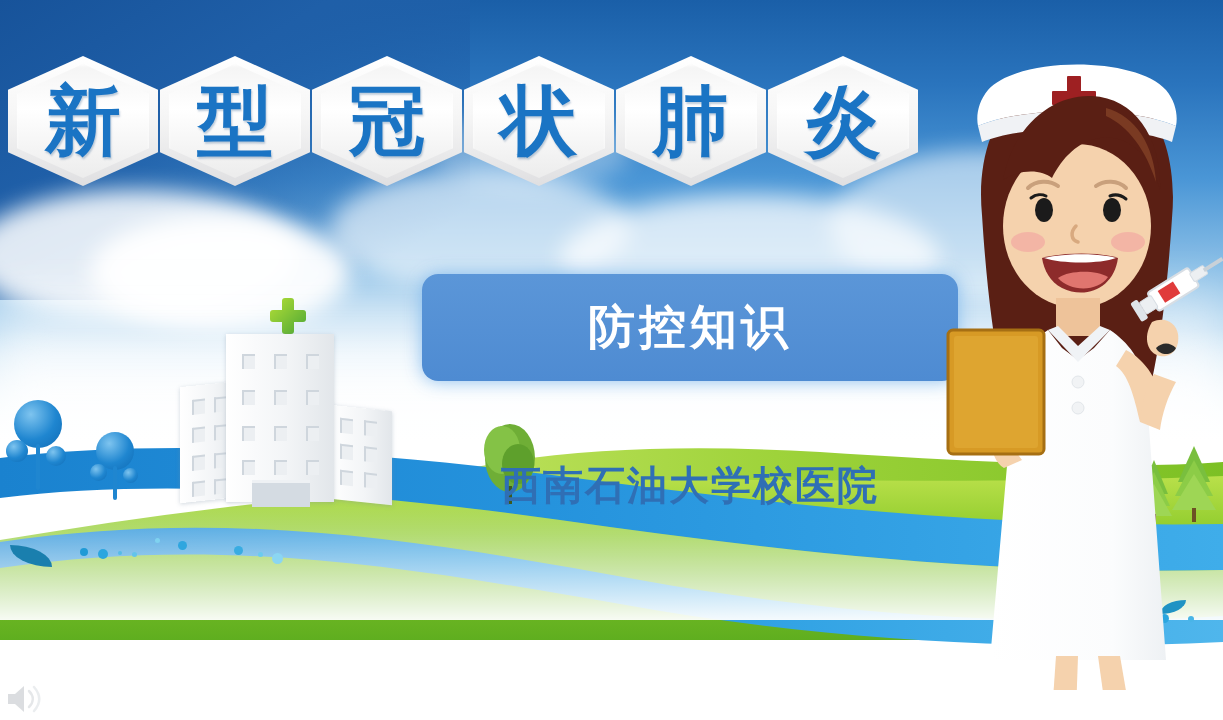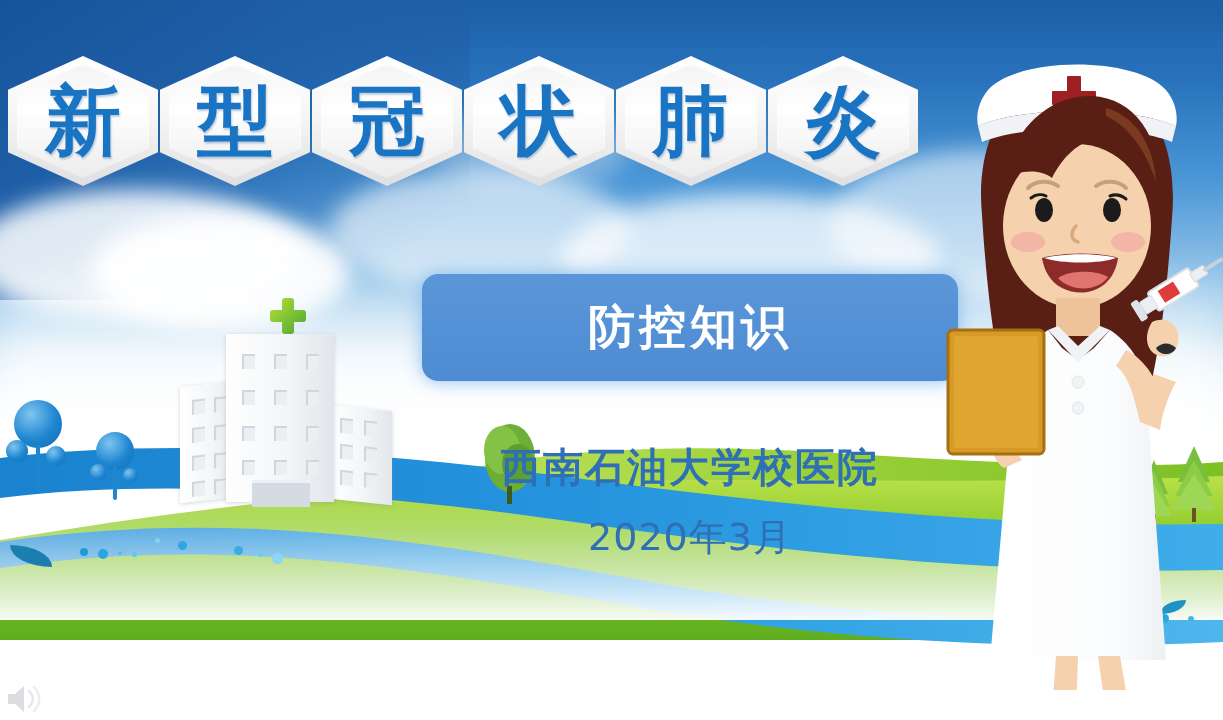--- a/index.html
+++ b/index.html
@@ -62,21 +62,21 @@
 
   
   .subbox{position:absolute;left:422px;top:274px;width:536px;height:107px;
     background:linear-gradient(to bottom,#5b96d8,#4e8bd2);border-radius:16px;
     box-shadow:0 0 18px rgba(120,180,235,.85);
     display:flex;align-items:center;justify-content:center;}
   .subbox span{font-size:47px;font-weight:bold;color:#ffffff;letter-spacing:4px;
     font-family:"DejaVu Sans","Liberation Sans",sans-serif;}
 
   
-  .org{position:absolute;left:420px;top:440px;width:540px;text-align:center;
+  .org{position:absolute;left:420px;top:458px;width:540px;text-align:center;
     font-size:40px;font-weight:bold;color:#2f6fb5;letter-spacing:2px;
     font-family:Liberation Mono, monospace;}
   .date{position:absolute;left:420px;top:512px;width:540px;text-align:center;
     font-size:38px;color:#2f6fb5;letter-spacing:1px;
     font-family:"DejaVu Sans","Liberation Sans",sans-serif;}
 
   
   .nurse{position:absolute;left:930px;top:30px;width:293px;height:660px;}
 
   
@@ -274,21 +274,20 @@
       <div class="inner"></div>
       <div class="ch">炎</div>
     </div>
   </div>
 
   <div class="subbox">
     <span>防控知识</span>
   </div>
 
   <div class="org">西南石油大学校医院</div>
-  <div class="date">2020年3月</div>
 
   <svg class="nurse" viewBox="0 0 293 660">
     <defs>
       <linearGradient id="gDress" x1="0" y1="0" x2="1" y2="0">
         <stop offset="0%" stop-color="#ffffff"></stop>
         <stop offset="70%" stop-color="#fbfcfd"></stop>
         <stop offset="100%" stop-color="#eef1f4"></stop>
       </linearGradient>
     </defs>
 

